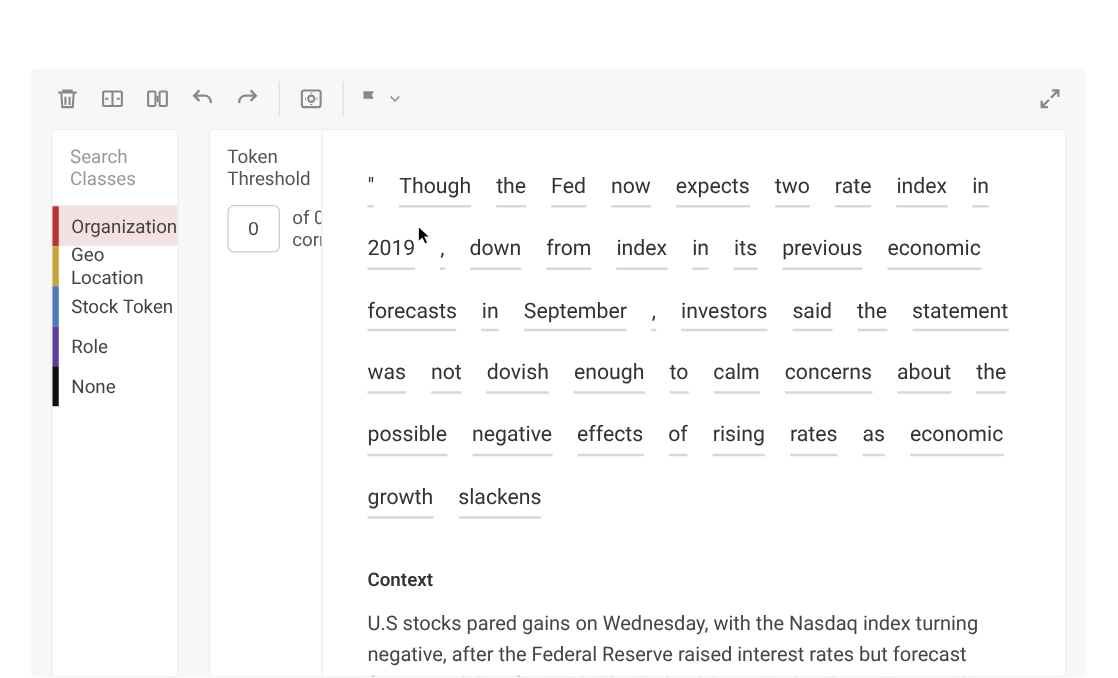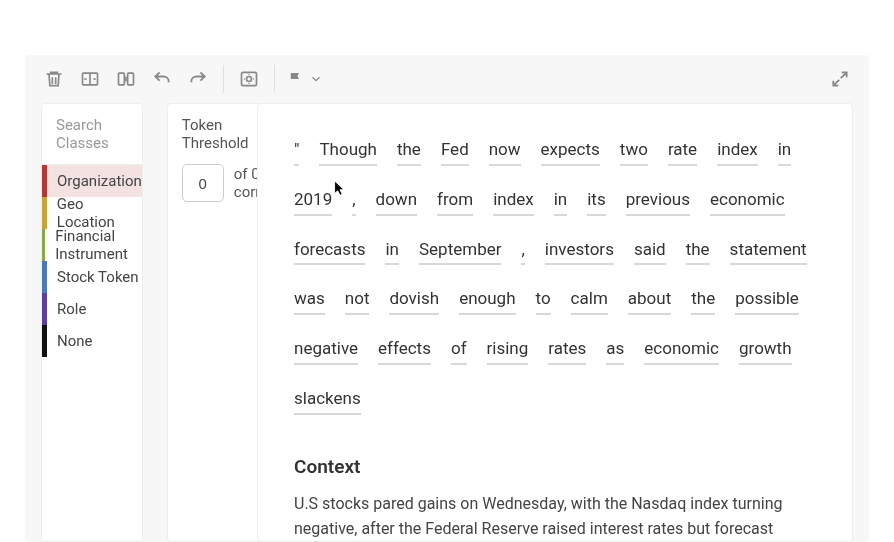--- a/index.html
+++ b/index.html
@@ -22,21 +22,21 @@
 .class-item.selected { background: #f4e1e1; }
 .class-item.selected .swatch { width: 5px; }
 .thresh { padding: 12px 14px 14px 14px; }
 .thresh-title { font-size: 15px; color: #555; margin-bottom: 12px; }
 .thresh-row { display: flex; align-items: center; gap: 10px; }
 .thresh-input { width: 42px; height: 38px; border: 1px solid #ccc; border-radius: 5px; text-align: center; font-size: 15px; color: #444; }
 .thresh-suffix { font-size: 15px; color: #555; }
 .main { flex: 1; background: #fff; border-radius: 4px; border: 1px solid #eee; padding: 34px 36px; overflow: hidden; }
 .tokens { display: flex; flex-wrap: wrap; gap: 22px 20px; margin-bottom: 40px; }
 .token { font-size: 17px; color: #333; border-bottom: 2px solid #d8d8d8; padding-bottom: 2px; cursor: pointer; line-height: 1.4; }
-.ctx-title { font-size: 19px; font-weight: 600; color: #333; margin-bottom: 14px; }
+.ctx-title { font-size: 15px; font-weight: 600; color: #333; margin-bottom: 14px; }
 .ctx-body { font-size: 16px; color: #444; line-height: 1.55; }
 .cursor { position: absolute; left: 333px; top: 180px; pointer-events: none; }
 .cursor svg { width: 14px; height: 18px; }
 </style>
 </head>
 <body>
 
 <div class="app">
   <div class="toolbar">
     <button class="tool-btn">
@@ -98,24 +98,20 @@
         <div class="class-list" id="class-list">
             <div class="class-item selected">
               <div class="swatch" style="background: rgb(184, 53, 53);"></div>
               <div class="label">Organization</div>
             </div>
             <div class="class-item">
               <div class="swatch" style="background: rgb(201, 162, 58);"></div>
               <div class="label">Geo Location</div>
             </div>
             <div class="class-item">
-              <div class="swatch" style="background: rgb(138, 168, 74);"></div>
-              <div class="label">Financial Instrument</div>
-            </div>
-            <div class="class-item">
               <div class="swatch" style="background: rgb(74, 122, 184);"></div>
               <div class="label">Stock Token</div>
             </div>
             <div class="class-item">
               <div class="swatch" style="background: rgb(90, 63, 159);"></div>
               <div class="label">Role</div>
             </div>
             <div class="class-item">
               <div class="swatch" style="background: rgb(17, 17, 17);"></div>
               <div class="label">None</div>
@@ -159,20 +155,21 @@
           <span class="token">investors</span>
           <span class="token">said</span>
           <span class="token">the</span>
           <span class="token">statement</span>
           <span class="token">was</span>
           <span class="token">not</span>
           <span class="token">dovish</span>
           <span class="token">enough</span>
           <span class="token">to</span>
           <span class="token">calm</span>
+          <span class="token">concerns</span>
           <span class="token">about</span>
           <span class="token">the</span>
           <span class="token">possible</span>
           <span class="token">negative</span>
           <span class="token">effects</span>
           <span class="token">of</span>
           <span class="token">rising</span>
           <span class="token">rates</span>
           <span class="token">as</span>
           <span class="token">economic</span>

